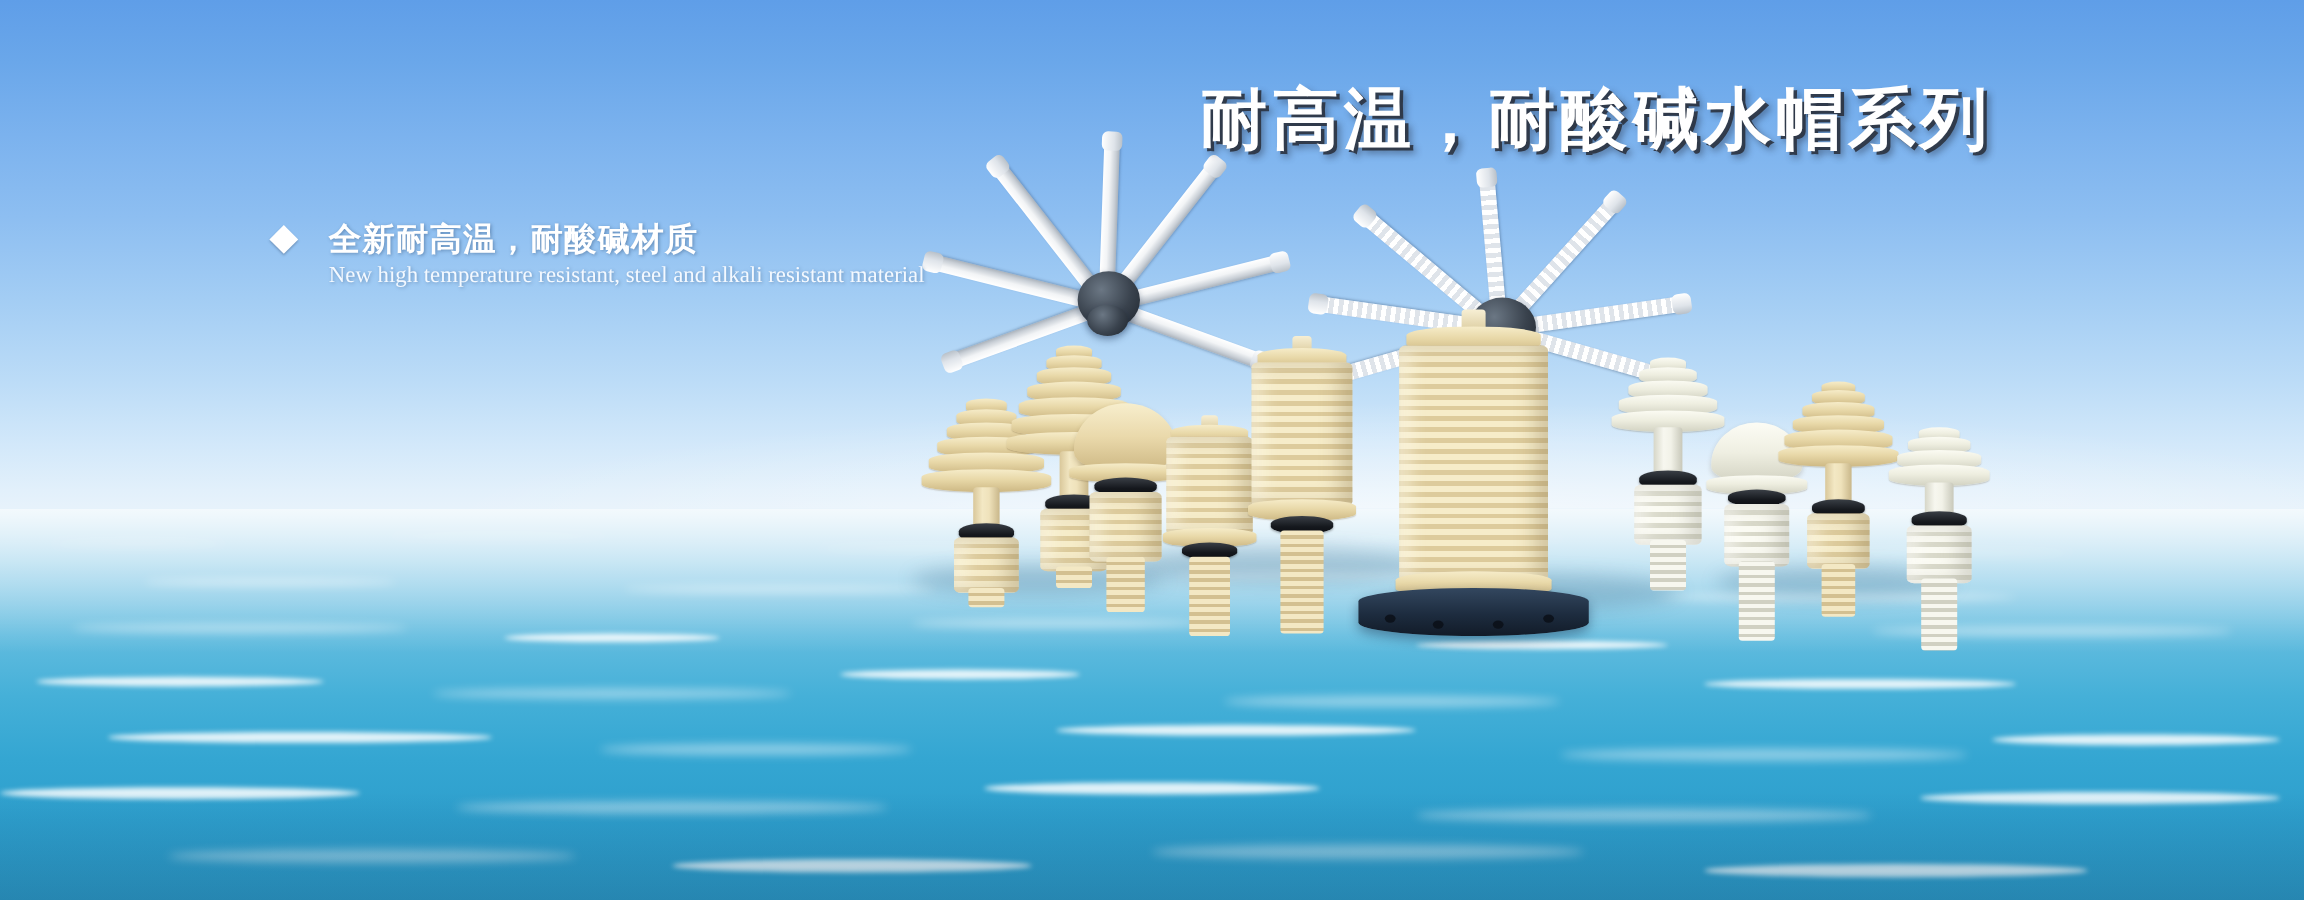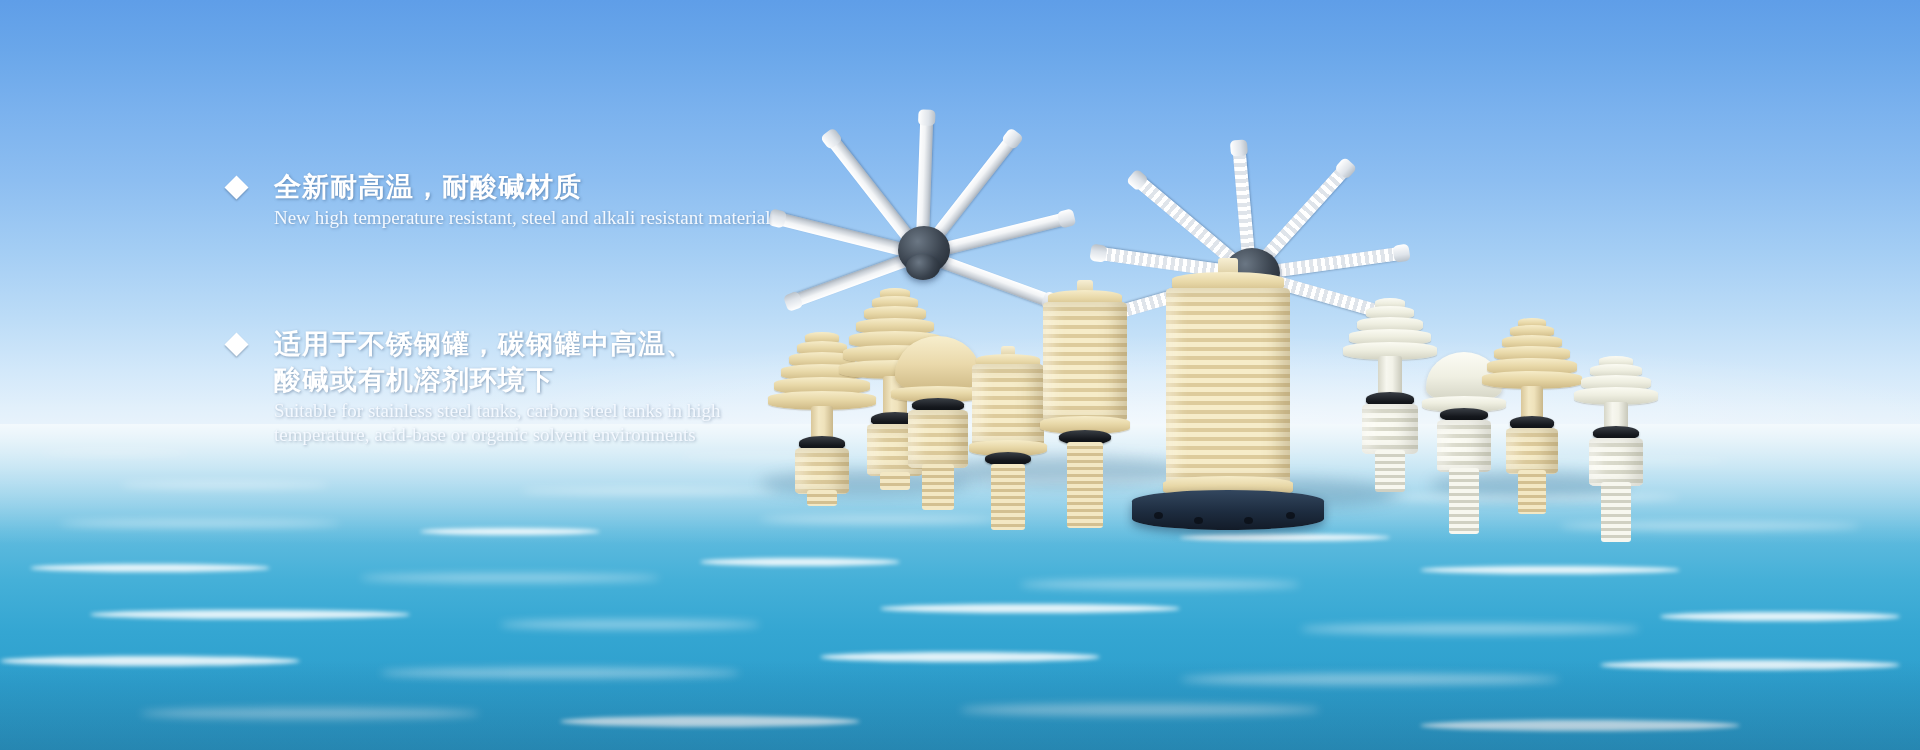--- a/index.html
+++ b/index.html
@@ -58,21 +58,21 @@
 
   .bullets{position:absolute;left:228px;top:165px;width:820px;}
   .bullet{position:relative;margin-bottom:96px;}
   .bullet:last-child{margin-bottom:0;}
   .dia{
     position:absolute;left:0;top:10px;width:17px;height:17px;
     background:#ffffff;transform:rotate(45deg);
     box-shadow:1px 1px 2px rgba(40,60,90,.35);
   }
   .cn{
-    margin:4px 0 0 46px;color:#ffffff;font-size:27px;font-weight:700;
+    margin:16px 0 0 46px;color:#ffffff;font-size:27px;font-weight:700;
     letter-spacing:1px;line-height:36px;
     text-shadow:1px 1px 3px rgba(40,70,110,.45);
     white-space:pre-line;
   }
   .en{
     margin:1px 0 0 46px;color:#f4f9ff;font-size:19px;line-height:24px;
     font-family:"Liberation Serif","DejaVu Serif",serif;
     text-shadow:1px 1px 3px rgba(40,70,110,.40);
     white-space:pre-line;
   }
@@ -391,32 +391,26 @@
       <div class="disc w" style="top:19px;width:70px;height:16px;"></div>
       <div class="disc w" style="top:31px;width:84px;height:18px;"></div>
       <div class="stem w" style="top:46px;width:24px;height:28px;"></div>
       <div class="oring" style="top:70px;width:46px;height:15px;"></div>
       <div class="cyl w" style="top:82px;width:54px;height:48px;"></div>
       <div class="stem rib w" style="top:126px;width:30px;height:60px;"></div>
     </div>
 
   </div>
 
+  <div class="headline">耐高温，耐酸碱水帽系列</div>
 
   <div class="bullets">
 
     <div class="bullet">
       <span class="dia"></span>
       <p class="cn">全新耐高温，耐酸碱材质</p>
       <p class="en">New high temperature resistant, steel and alkali resistant material</p>
     </div>
 
-    <div class="bullet">
-      <span class="dia"></span>
-      <p class="cn">适用于不锈钢罐，碳钢罐中高温、
-酸碱或有机溶剂环境下</p>
-      <p class="en">Suitable for stainless steel tanks, carbon steel tanks in high
-temperature, acid-base or organic solvent environments</p>
-    </div>
 
   </div>
 
 </div>
 
 </body></html>

